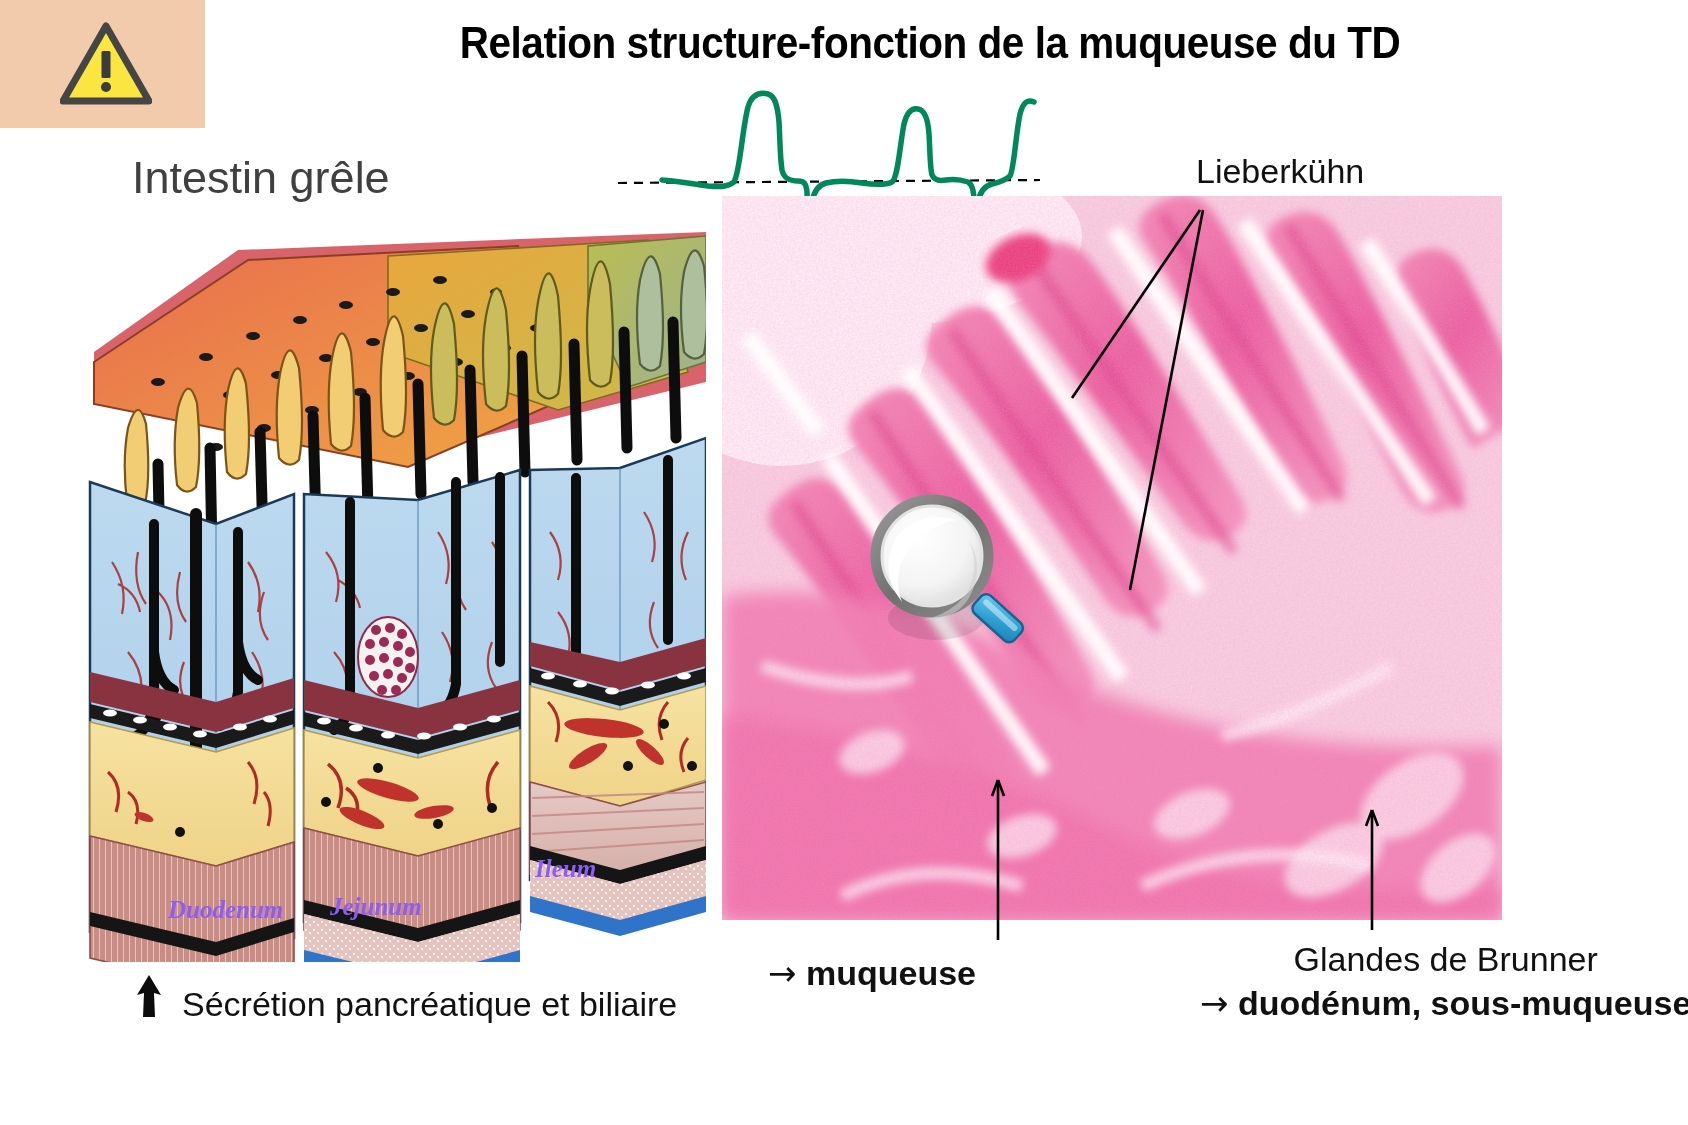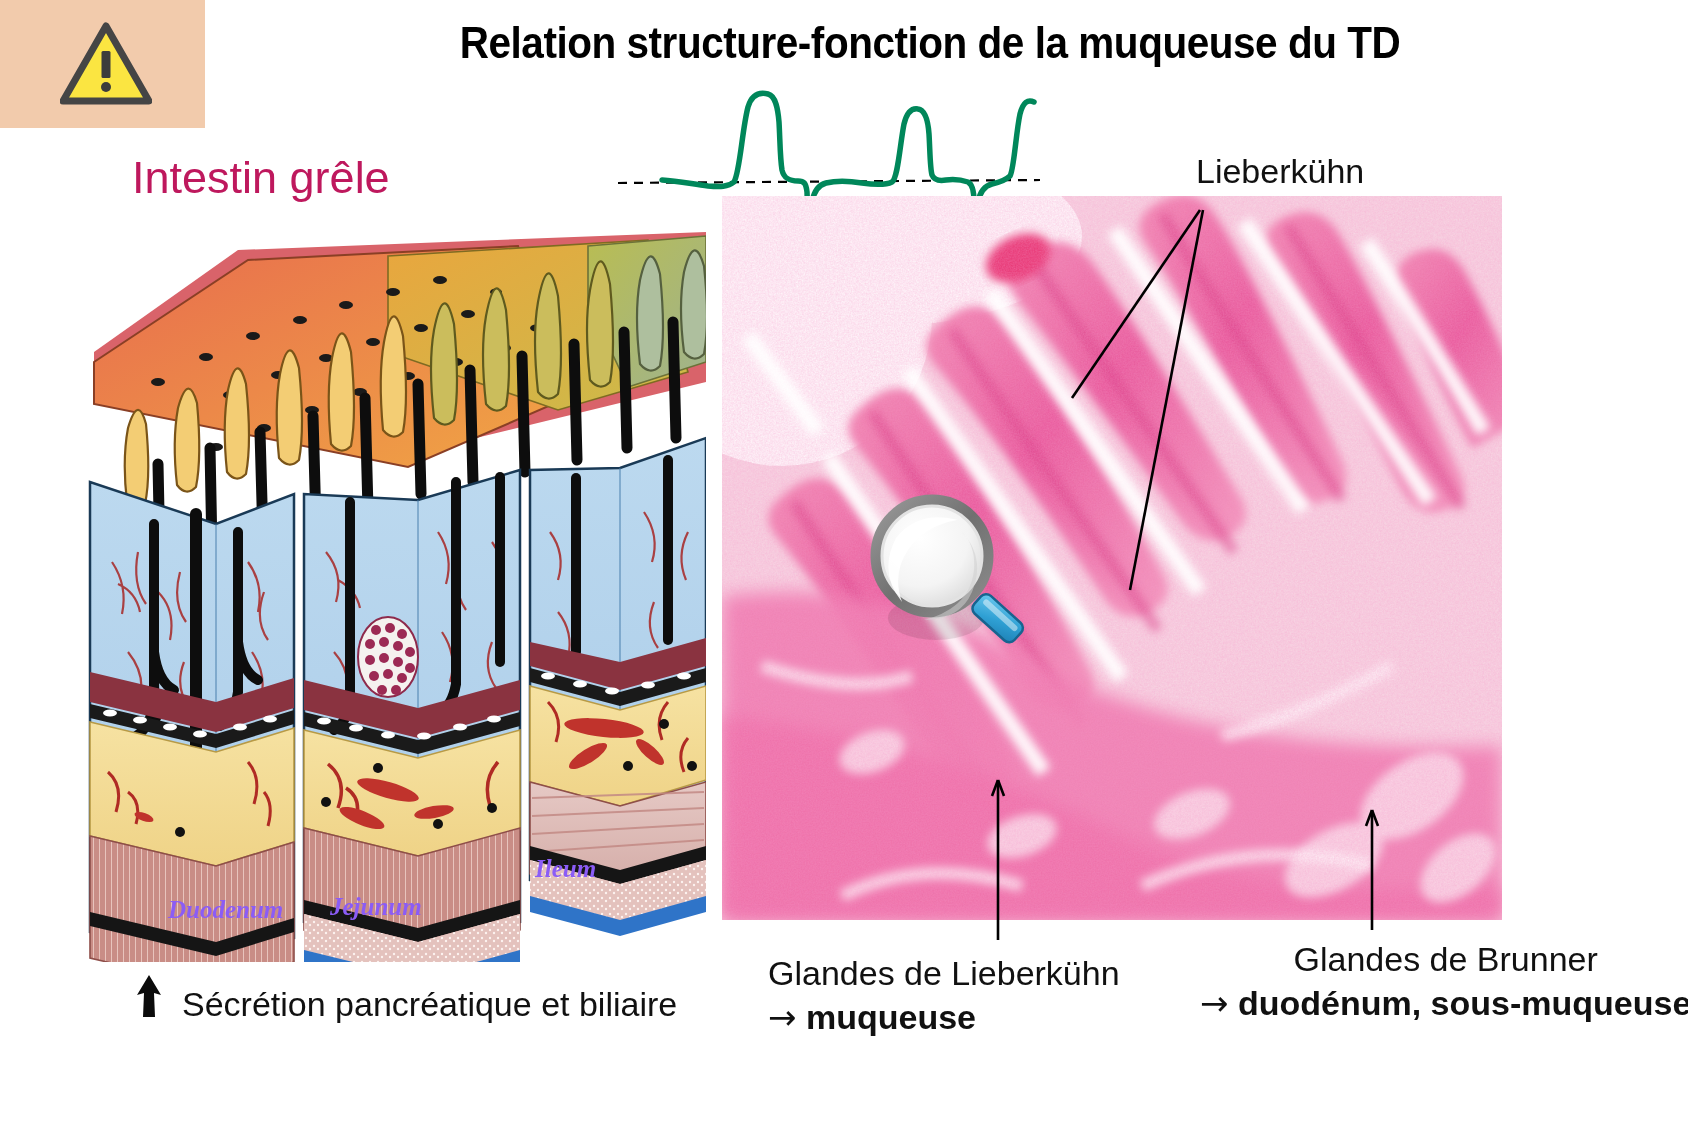--- a/index.html
+++ b/index.html
@@ -18,21 +18,21 @@
   #slide-title{
     left:355px;top:18px;width:1250px;
     font-size:44px;font-weight:bold;color:#000;
     text-align:center;letter-spacing:-0.5px;
     transform:scaleX(0.92);transform-origin:left center;
     font-family:"Liberation Sans", sans-serif;
   }
 
   
   #organ-label{
-    left:132px;top:152px;font-size:45px;color:#be185d;
+    left:132px;top:152px;font-size:45px;color:#404040;
     white-space:nowrap;
   }
 
   
   #trace-wrap{left:600px;top:80px;width:440px;height:200px;}
 
   
   #anatomy-fig{left:88px;top:232px;width:618px;height:730px;}
   #anatomy-fig svg{display:block;}
 
@@ -526,21 +526,20 @@
     <path d="M298,640 L292,656 M298,640 L304,656"></path>
 
     <path d="M672,670 L672,790"></path>
     <path d="M672,670 L666,686 M672,670 L678,686"></path>
   </g>
 </svg>
 
 <div class="abs" id="villosites-label">Lieberkühn</div>
 
 <div class="abs" id="lieberkuhn-label">
-  <div>Glandes de Lieberkühn</div>
   <div>
     <span class="arrow-gl">→</span>
     <span class="strong-line">muqueuse</span>
   </div>
 </div>
 
 <div class="abs" id="brunner-label">
   <div>Glandes de Brunner</div>
   <div>
     <span class="arrow-gl">→</span>

